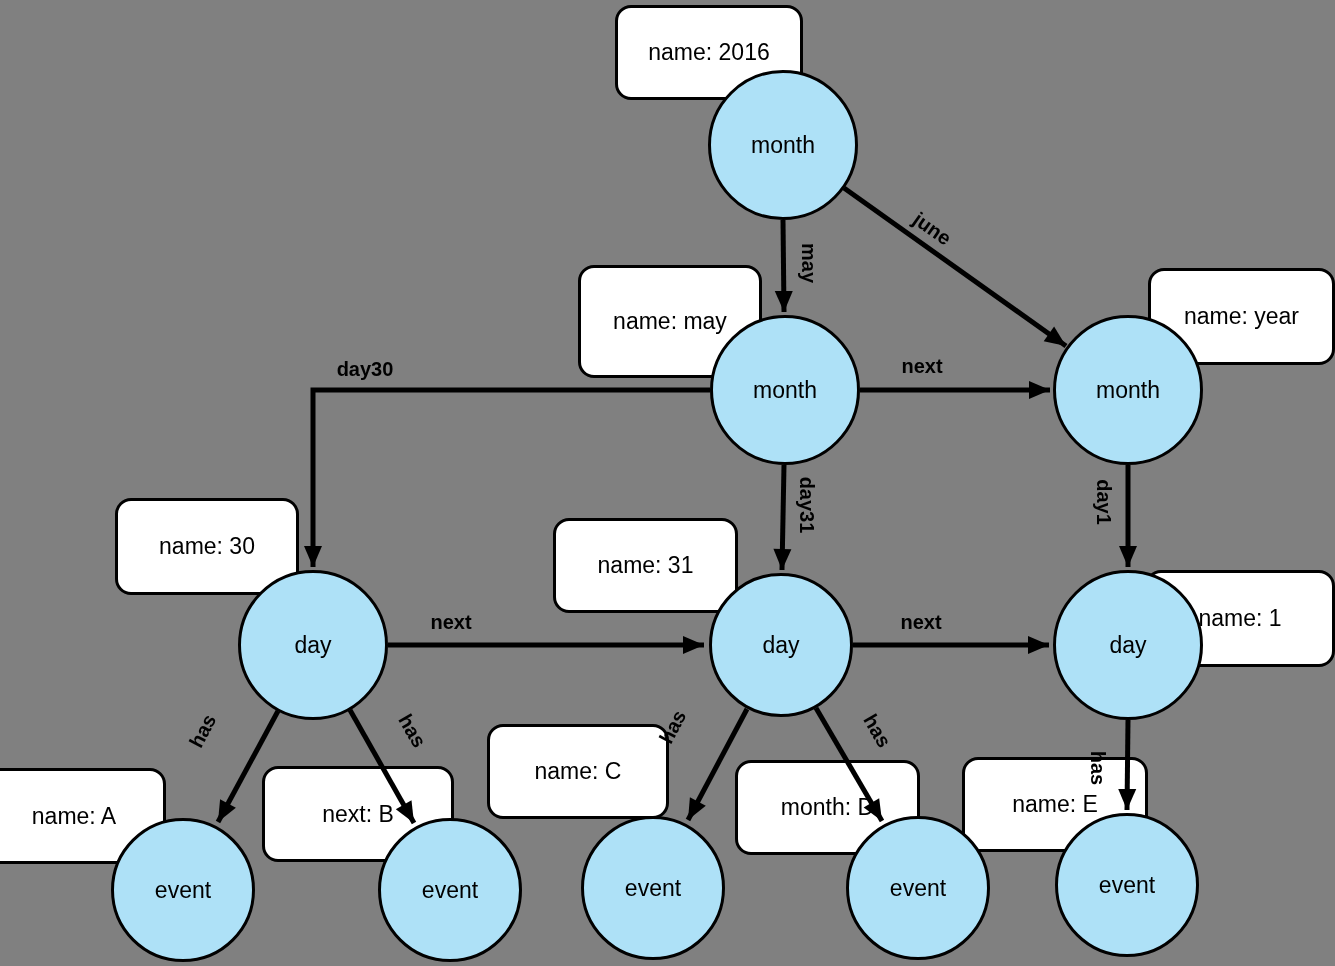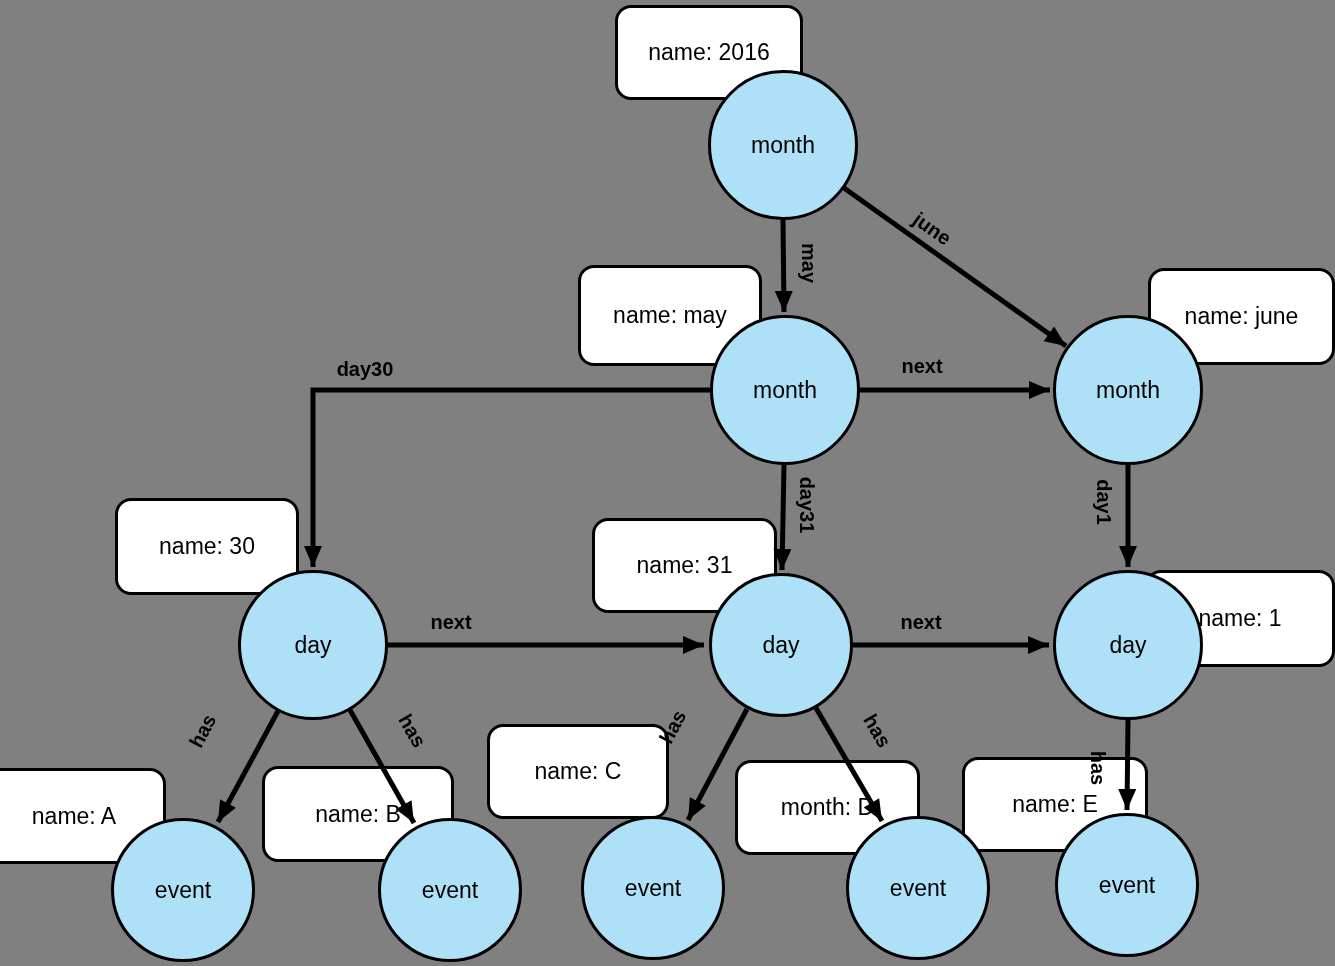--- a/index.html
+++ b/index.html
@@ -51,27 +51,27 @@
     stroke-width: 5;
     fill: none;
   }
 </style>
 </head>
 <body>
 
 <div class="canvas">
 
   <div class="prop-box" style="left:615px; top:5px;   width:188px; height:95px;">name: 2016</div>
-  <div class="prop-box" style="left:578px; top:265px; width:184px; height:101px;">name: may</div>
-  <div class="prop-box" style="left:1148px; top:268px; width:187px; height:97px;">name: june</div>
+  <div class="prop-box" style="left:578px; top:265px; width:184px; height:113px;">name: may</div>
+  <div class="prop-box" style="left:1148px; top:268px; width:187px; height:97px;">name: year</div>
   <div class="prop-box" style="left:115px; top:498px; width:184px; height:97px;">name: 30</div>
-  <div class="prop-box" style="left:592px; top:518px; width:185px; height:95px;">name: 31</div>
+  <div class="prop-box" style="left:553px; top:518px; width:185px; height:95px;">name: 31</div>
   <div class="prop-box" style="left:1145px; top:522px; width:190px; height:97px;margin-top:48px;">name: 1</div>
   <div class="prop-box" style="left:-18px; top:768px; width:184px; height:96px;">name: A</div>
-  <div class="prop-box" style="left:262px; top:766px; width:192px; height:96px;">name: B</div>
+  <div class="prop-box" style="left:262px; top:766px; width:192px; height:96px;">next: B</div>
   <div class="prop-box" style="left:487px; top:724px; width:182px; height:95px;">name: C</div>
   <div class="prop-box" style="left:735px; top:760px; width:185px; height:95px;">month: D</div>
   <div class="prop-box" style="left:962px; top:757px; width:186px; height:95px;">name: E</div>
 
   <svg class="edges" width="1335" height="966" aria-hidden="true">
     <defs>
       <marker id="arrow" markerUnits="userSpaceOnUse" markerWidth="26" markerHeight="22" refX="23" refY="11" orient="auto">
         <path d="M2,2 L23,11 L2,20 z" fill="#000000"></path>
       </marker>
     </defs>

